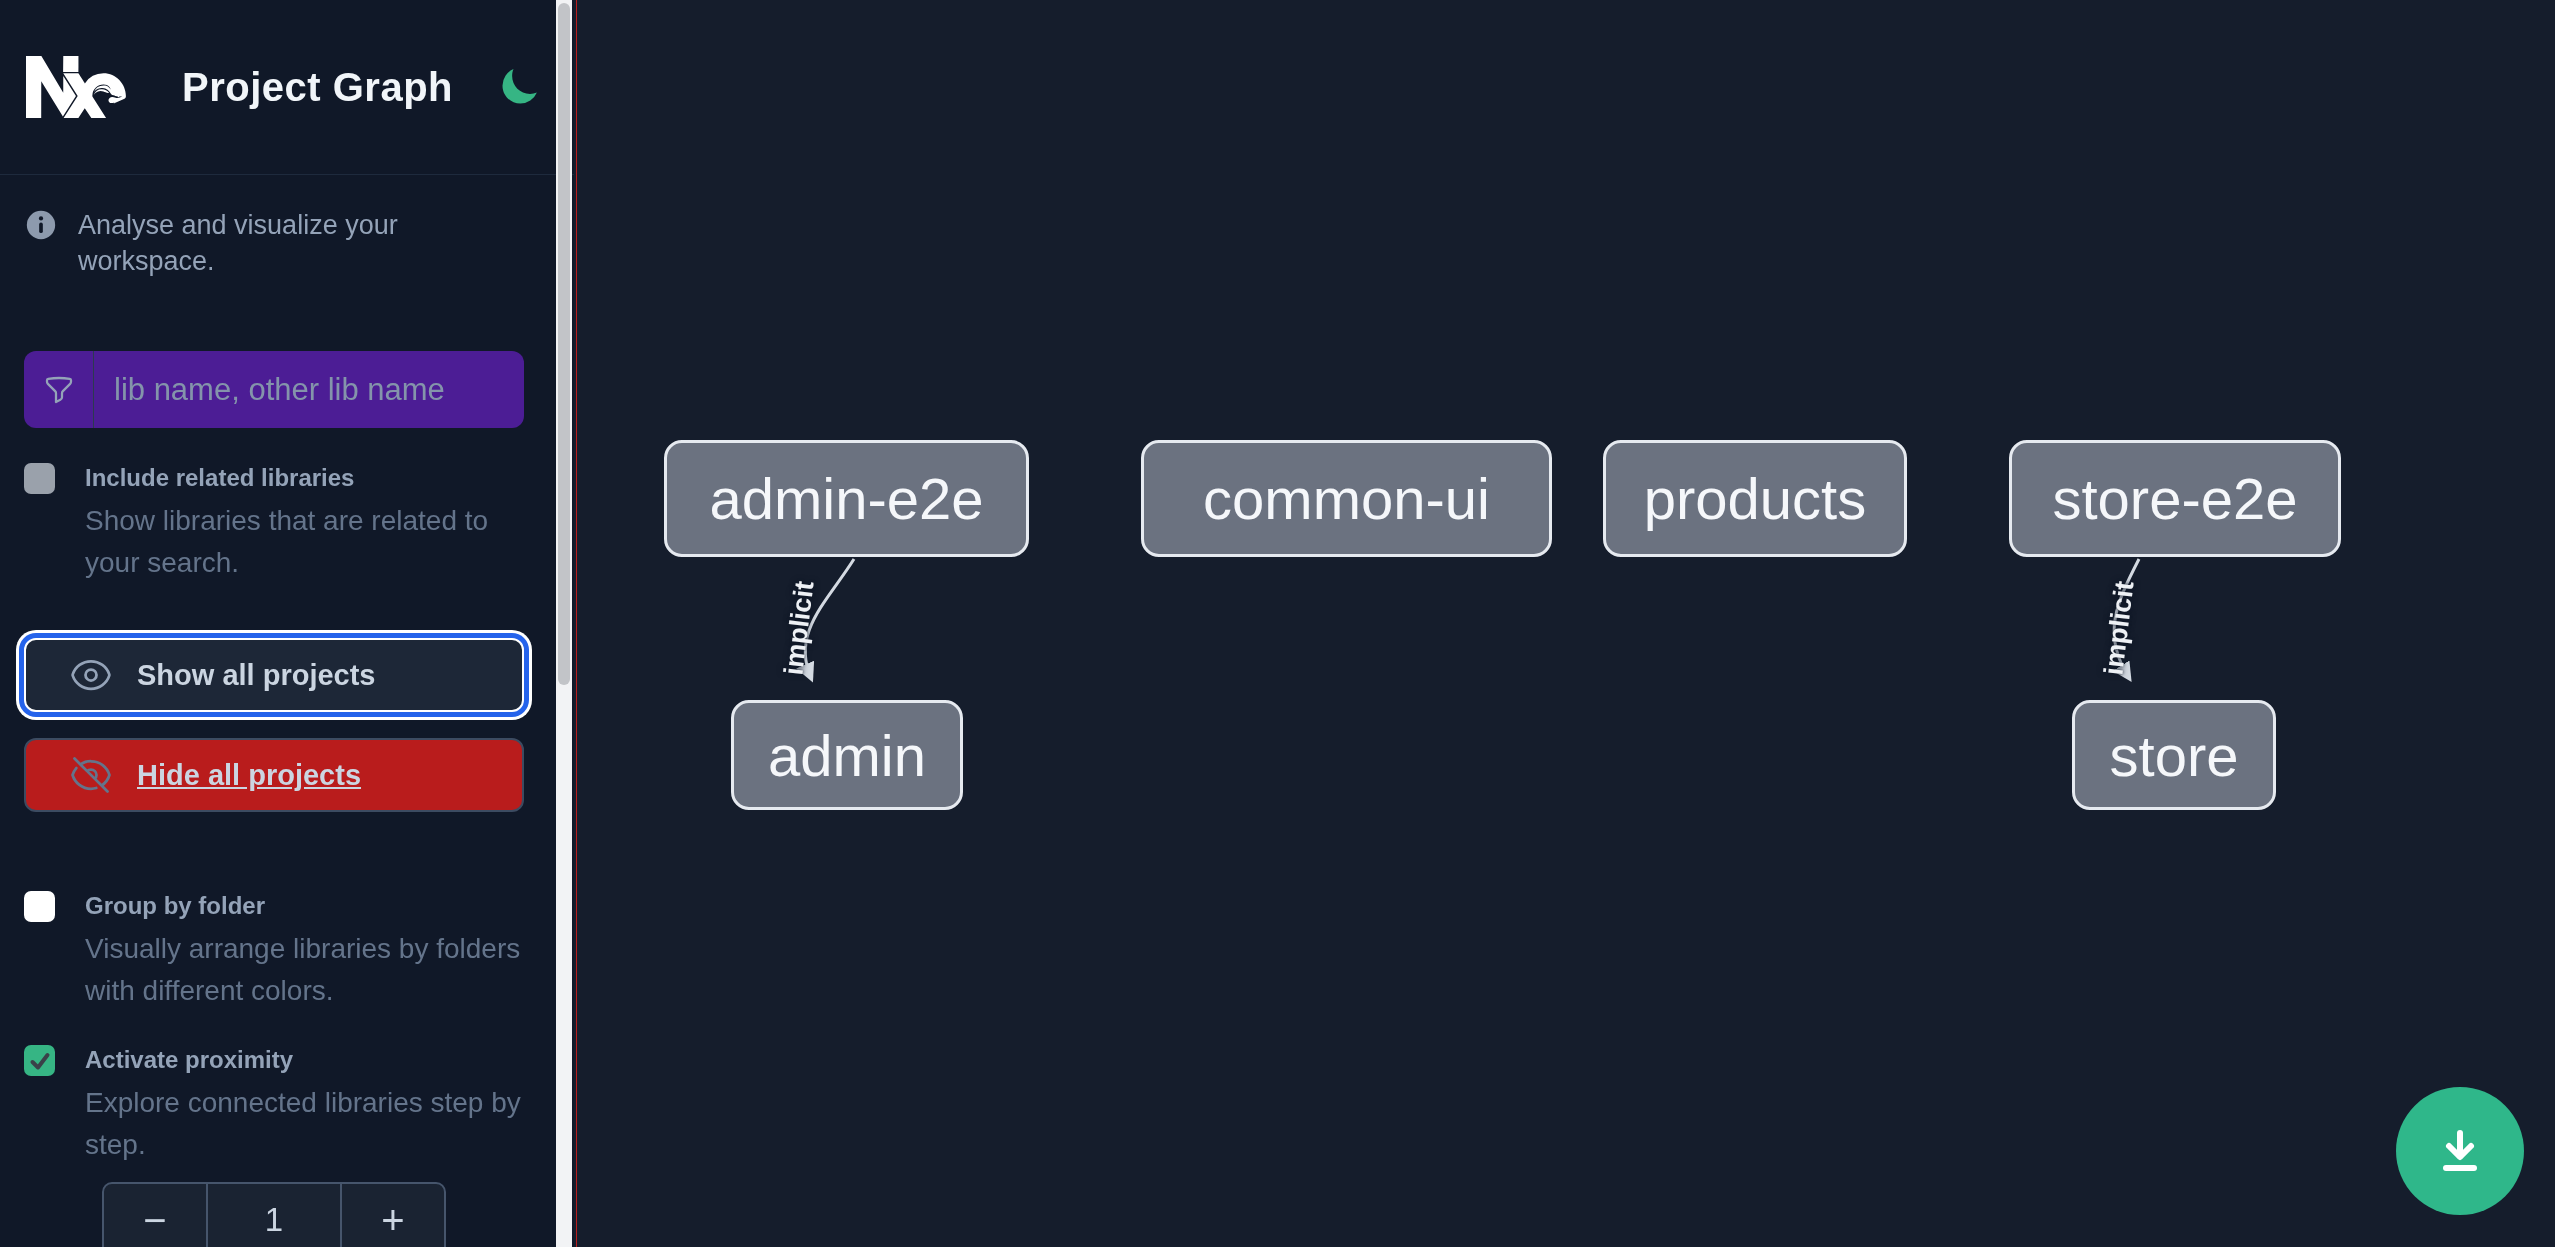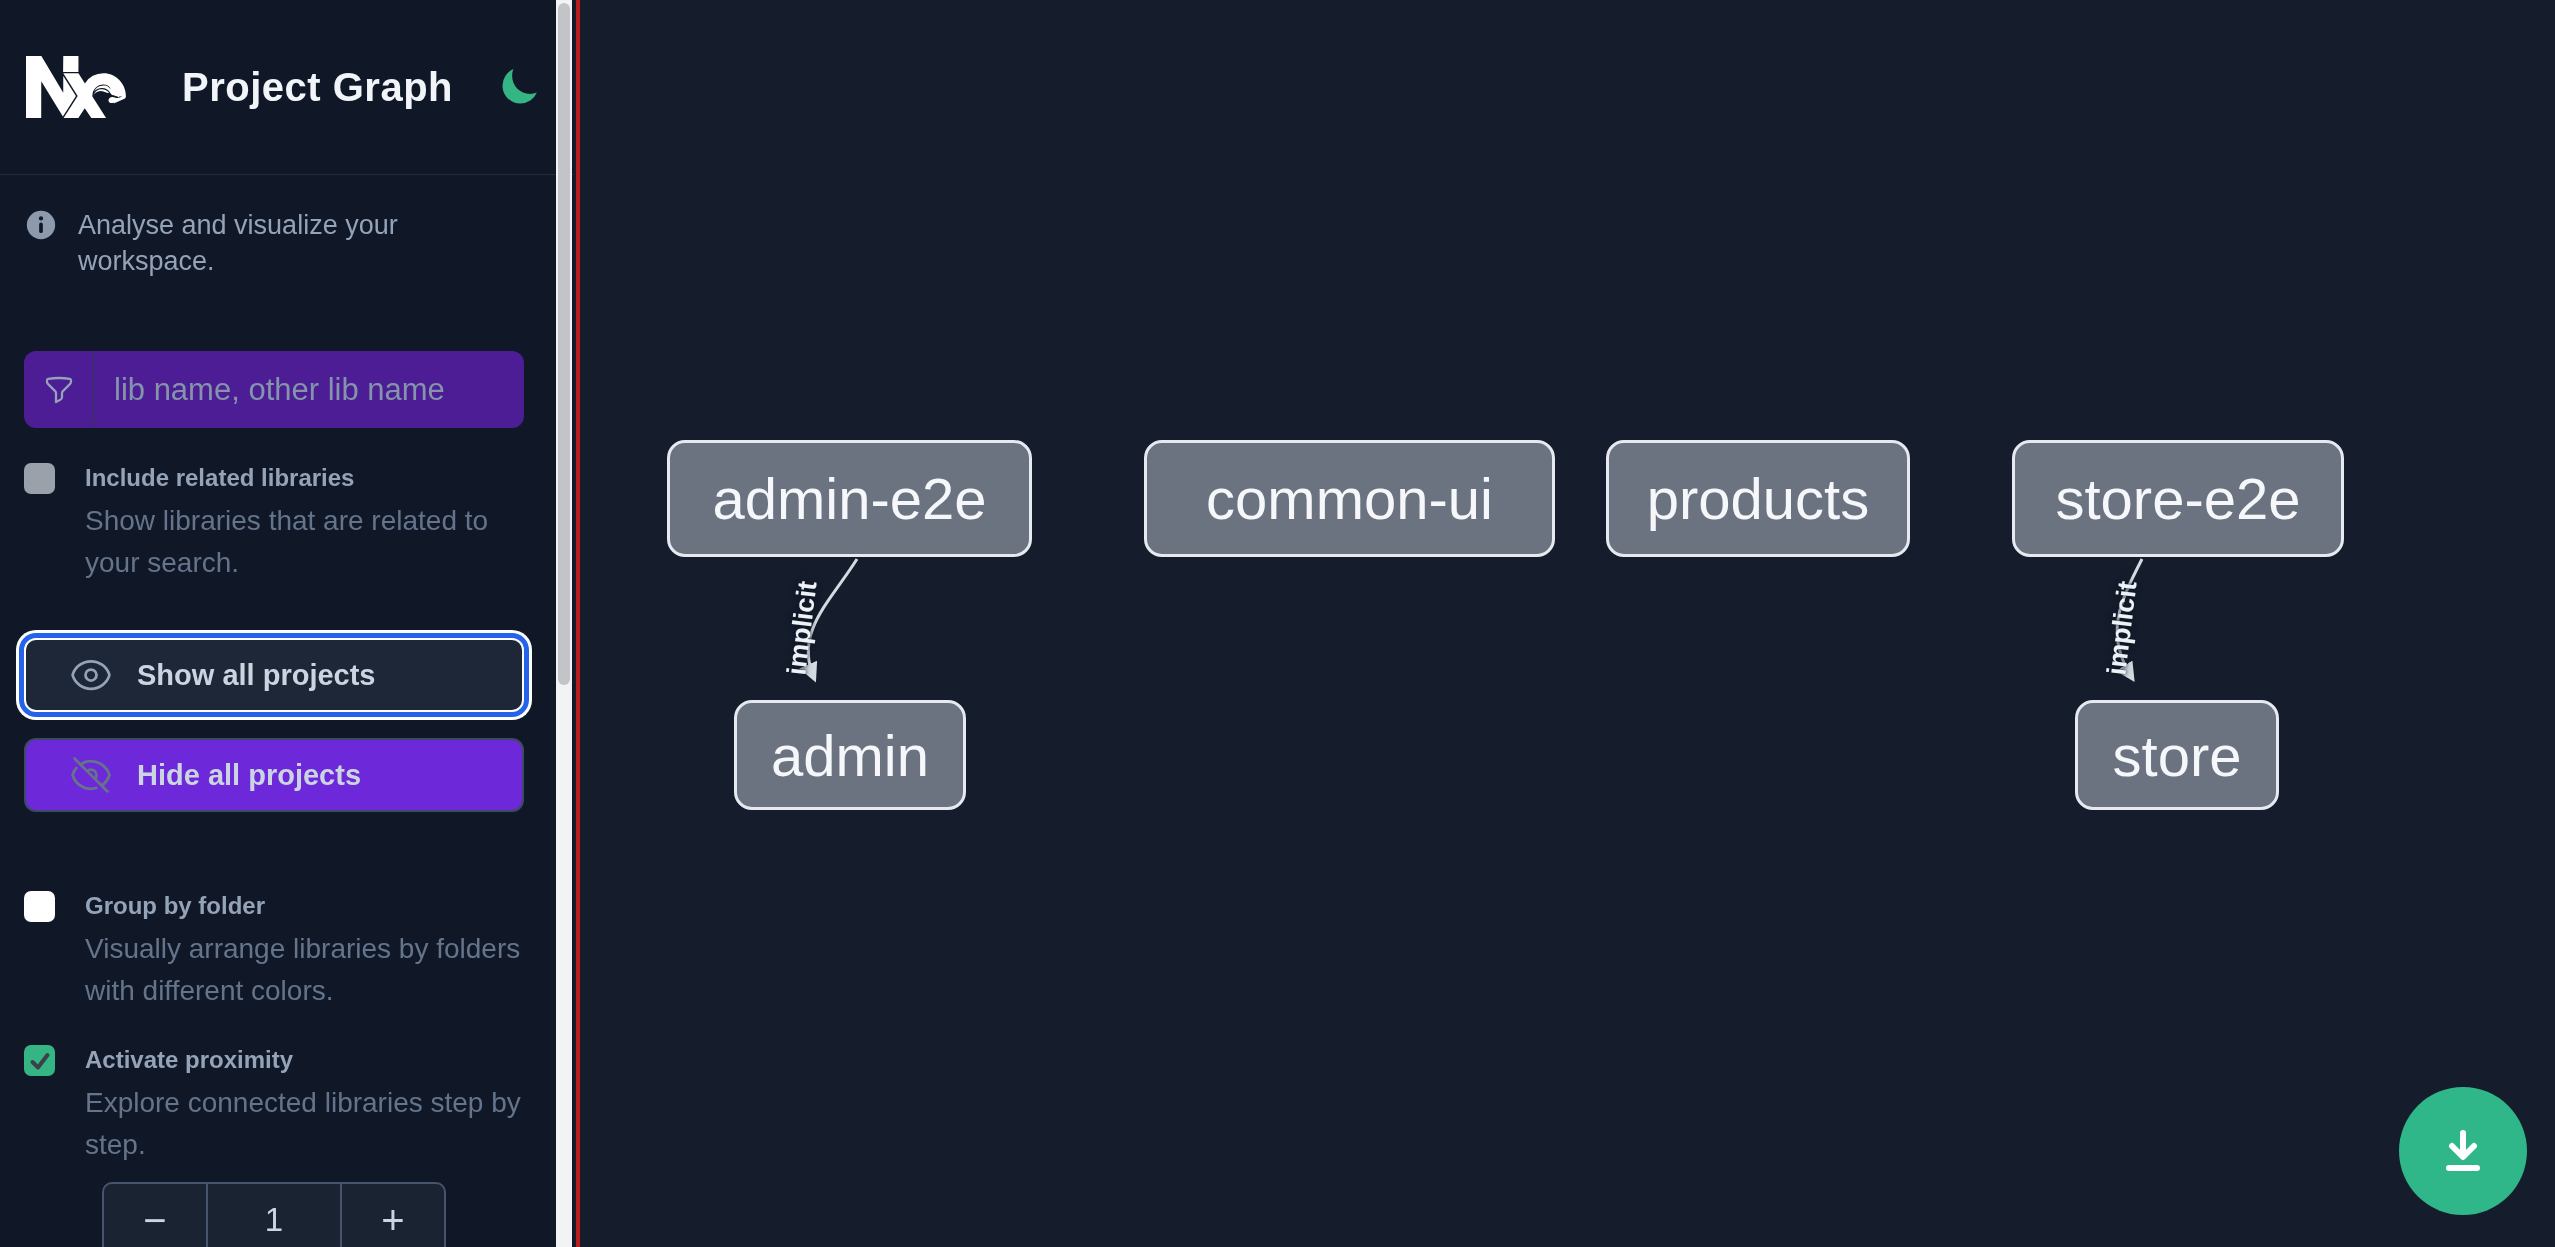--- a/index.html
+++ b/index.html
@@ -76,21 +76,21 @@
     font-size: 29px; font-weight: 600; color: #cbd5e1; cursor: pointer;
   }
   .sb-btn svg { width: 44px; height: 44px; flex: 0 0 auto; }
   .btn-show {
     margin-top: 54px;
     background: #1d2737; border: 2px solid #ffffff;
     box-shadow: 0 0 0 5px #2563eb, 0 0 0 8px #ffffff;
   }
   .btn-hide {
     margin-top: 26px;
-    background: #6d28d9; border: 2px solid #3c4b61;
+    background: #b91c1c; border: 2px solid #3c4b61; text-decoration: underline;
   }
 
   .stepper {
     margin: 16px auto 0 auto; width: 344px; height: 76px;
     border: 2px solid #46556c; border-radius: 10px;
     display: flex; align-items: stretch; background: #1a2332; overflow: hidden;
   }
   .stepper .seg {
     display: flex; align-items: center; justify-content: center;
     color: #cbd5e1; font-family: "Liberation Sans", sans-serif;
@@ -104,21 +104,21 @@
     background: #f2f3f5;
   }
   .sb-scroll-thumb {
     position: absolute; top: 3px; left: 2px; width: 12px; height: 682px;
     border-radius: 6px; background: #c2c4c8; cursor: grab;
   }
 
   
   .canvas {
     position: absolute; left: 576px; top: 0; right: 0; bottom: 0;
-    background: #151d2c; border-left: 4px solid #b91c1c; cursor: grab;
+    background: #151d2c; border-left: 1px solid #b91c1c; cursor: grab;
   }
   .edges { position: absolute; inset: 0; width: 100%; height: 100%; }
 
   .node {
     position: absolute; display: flex; align-items: center; justify-content: center;
     background: #6b7280; border: 3px solid #e6eaf0; border-radius: 18px;
     color: #f5f7fa; font-size: 58px; cursor: pointer; user-select: none;
   }
   .n-admin-e2e { left: 87px;   top: 440px; width: 365px; height: 117px; }
   .n-common-ui { left: 564px;  top: 440px; width: 411px; height: 117px; }

